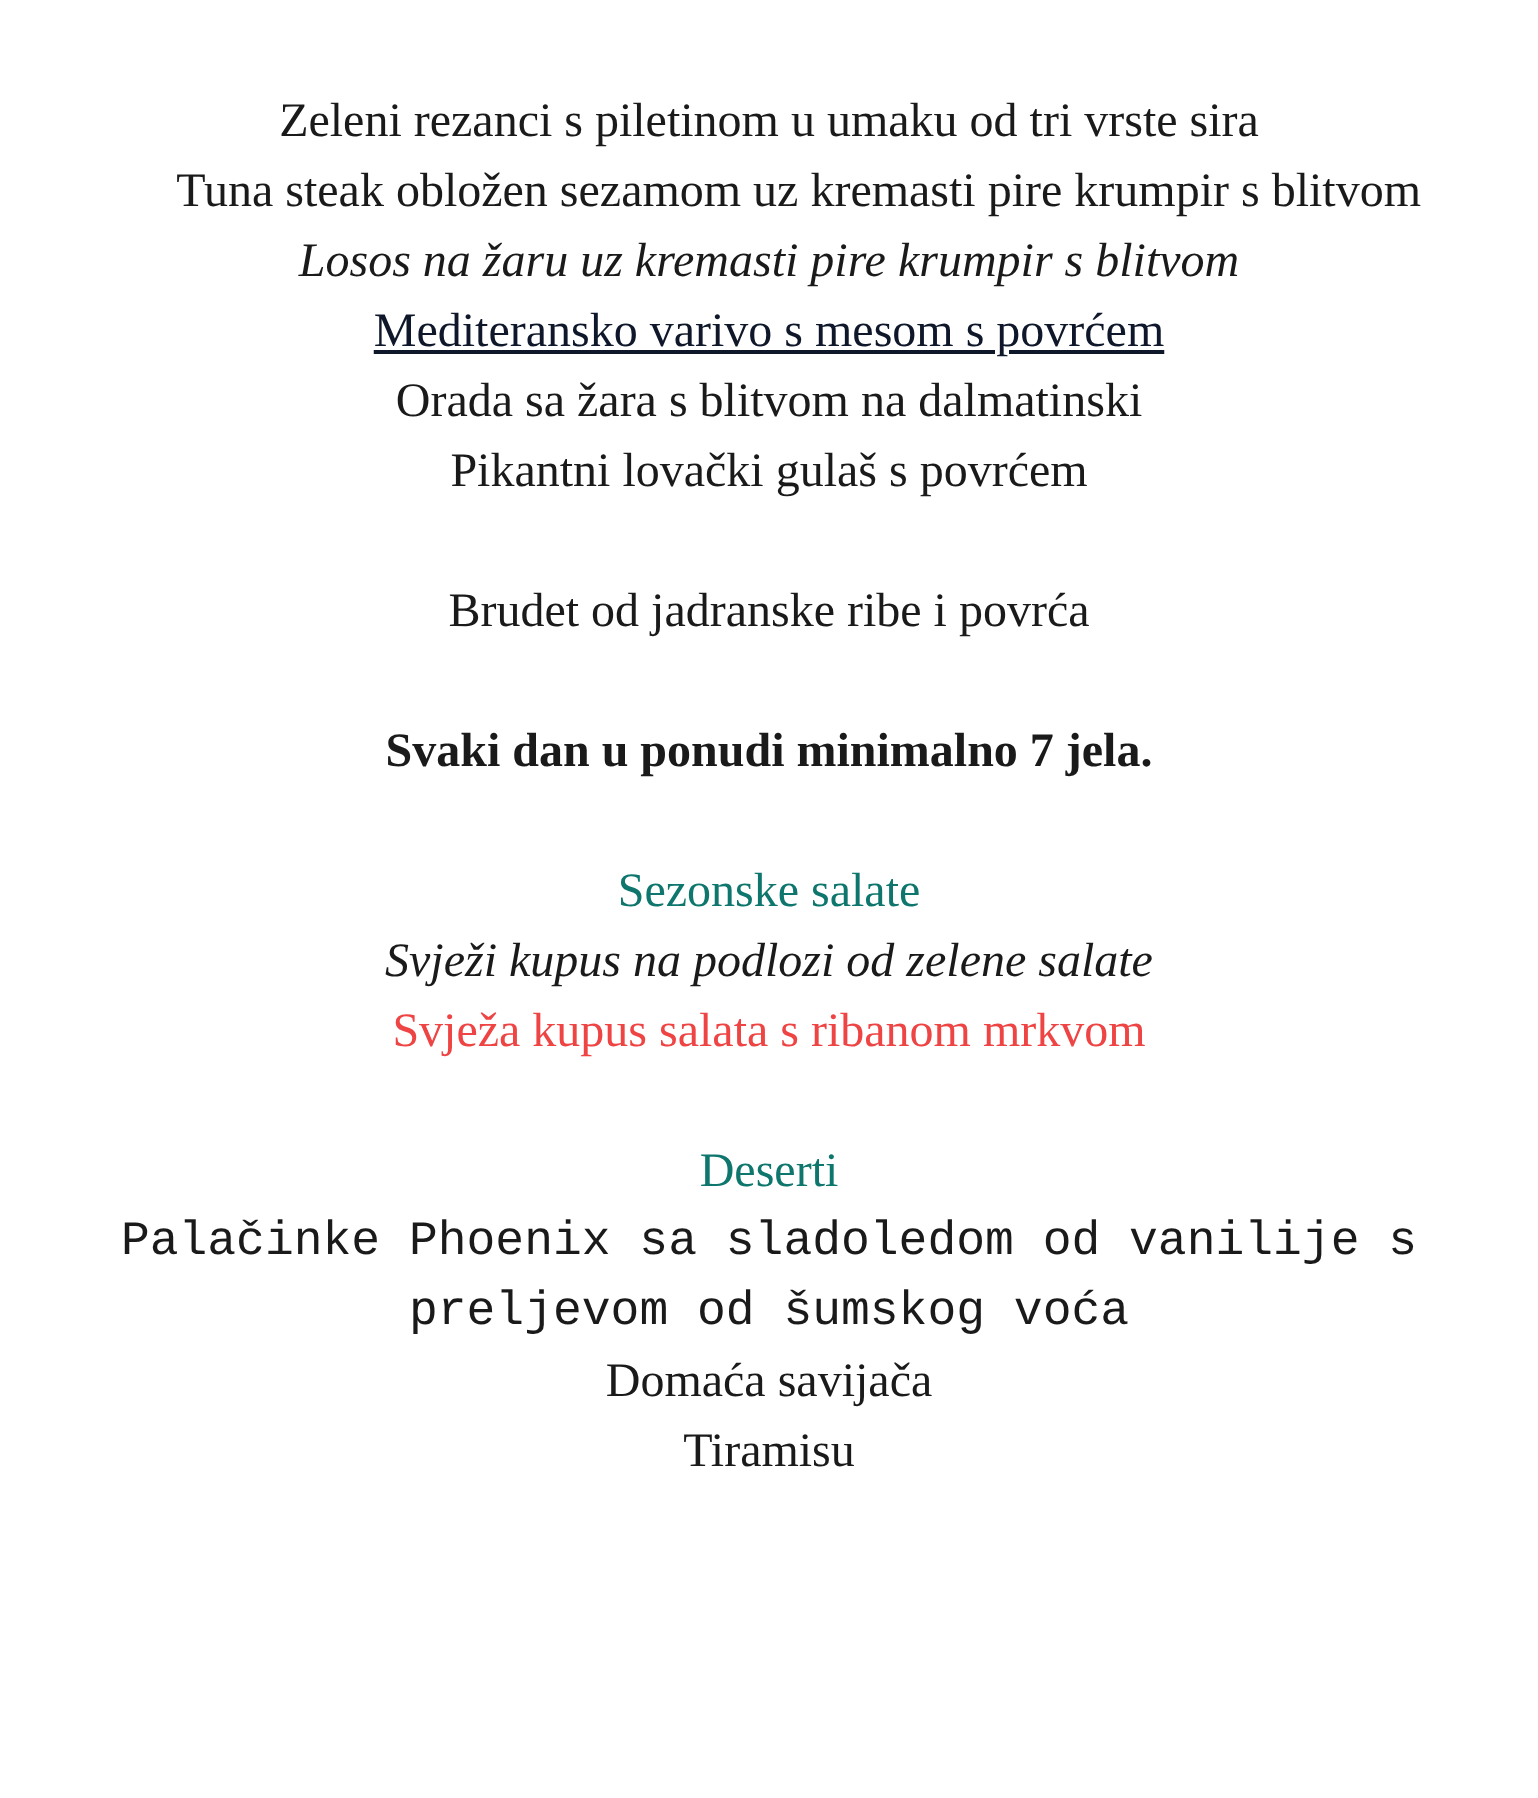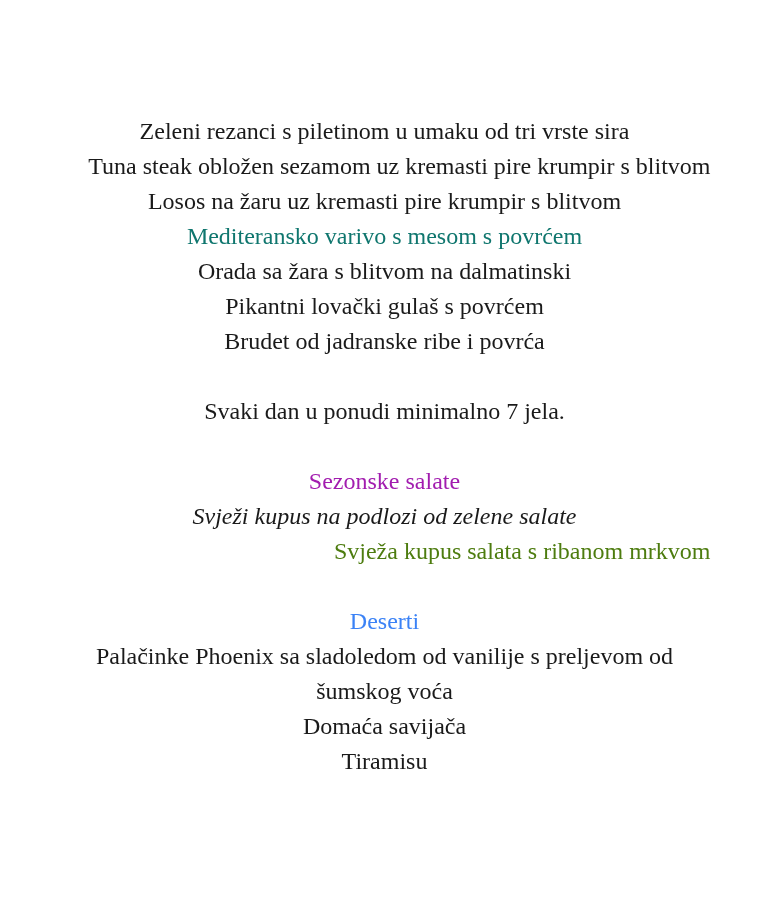--- a/index.html
+++ b/index.html
@@ -10,21 +10,21 @@
     width: 769px;
     height: 899px;
     background: #ffffff;
     overflow: hidden;
     font-family: "Liberation Serif", "DejaVu Serif", serif;
   }
   main[data-name="menu-page"] {
     box-sizing: border-box;
     width: 769px;
     height: 899px;
-    padding-top: 114px;
+    padding-top: 44px;
     display: flex;
     justify-content: center;
   }
   #menu-sections {
     width: 652px;
     text-align: center;
   }
   .menu-section {
     margin: 0 0 35px 0;
   }
@@ -40,34 +40,34 @@
   }
 </style>
 </head>
 <body style="background: rgb(255, 255, 255);">
 
 <main data-name="menu-page">
   <div id="menu-sections" data-name="menu-sections">
       <section class="menu-section" data-name="menu-section-main-dishes">
         <p class="menu-line" data-name="menu-line" style="color: rgb(26, 26, 26);">Zeleni rezanci s piletinom u umaku od tri vrste sira</p>
         <p class="menu-line" data-name="menu-line" style="color: rgb(26, 26, 26); text-align: right;">Tuna steak obložen sezamom uz kremasti pire krumpir s blitvom</p>
-        <p class="menu-line" data-name="menu-line" style="color: rgb(26, 26, 26);">Losos na žaru uz kremasti pire krumpir s blitvom</p>
-        <p class="menu-line" data-name="menu-line" style="color: #0f766e;">Mediteransko varivo s mesom s povrćem</p>
+        <p class="menu-line" data-name="menu-line" style="color: rgb(26, 26, 26); font-style: italic;">Losos na žaru uz kremasti pire krumpir s blitvom</p>
+        <p class="menu-line" data-name="menu-line" style="color: #0f172a; text-decoration: underline;">Mediteransko varivo s mesom s povrćem</p>
         <p class="menu-line" data-name="menu-line" style="color: rgb(26, 26, 26);">Orada sa žara s blitvom na dalmatinski</p>
         <p class="menu-line" data-name="menu-line" style="color: rgb(26, 26, 26);">Pikantni lovački gulaš s povrćem</p>
-        <p class="menu-line" data-name="menu-line" style="color: rgb(26, 26, 26);">Brudet od jadranske ribe i povrća</p>
+        <p class="menu-line" data-name="menu-line" style="color: rgb(26, 26, 26); margin-top: 35px;">Brudet od jadranske ribe i povrća</p>
       </section>
       <section class="menu-section" data-name="menu-section-daily-note">
-        <p class="menu-line" data-name="menu-line" style="color: rgb(26, 26, 26);">Svaki dan u ponudi minimalno 7 jela.</p>
+        <p class="menu-line" data-name="menu-line" style="color: rgb(26, 26, 26); font-weight: bold;">Svaki dan u ponudi minimalno 7 jela.</p>
       </section>
       <section class="menu-section" data-name="menu-section-seasonal-salads">
-        <p class="menu-line" data-name="menu-line" style="color: #a21caf;">Sezonske salate</p>
+        <p class="menu-line" data-name="menu-line" style="color: #0f766e;">Sezonske salate</p>
         <p class="menu-line" data-name="menu-line" style="color: rgb(26, 26, 26); font-style: italic;">Svježi kupus na podlozi od zelene salate</p>
-        <p class="menu-line" data-name="menu-line" style="color: #4d7c0f; text-align: right;">Svježa kupus salata s ribanom mrkvom</p>
+        <p class="menu-line" data-name="menu-line" style="color: #ef4444;">Svježa kupus salata s ribanom mrkvom</p>
       </section>
       <section class="menu-section" data-name="menu-section-desserts">
-        <p class="menu-line" data-name="menu-line" style="color: #3b82f6;">Deserti</p>
-        <p class="menu-line" data-name="menu-line" style="color: rgb(26, 26, 26);">Palačinke Phoenix sa sladoledom od vanilije s preljevom od šumskog voća</p>
+        <p class="menu-line" data-name="menu-line" style="color: #0f766e;">Deserti</p>
+        <p class="menu-line" data-name="menu-line" style="color: rgb(26, 26, 26); font-family: Liberation Mono, monospace;">Palačinke Phoenix sa sladoledom od vanilije s preljevom od šumskog voća</p>
         <p class="menu-line" data-name="menu-line" style="color: rgb(26, 26, 26);">Domaća savijača</p>
         <p class="menu-line" data-name="menu-line" style="color: rgb(26, 26, 26);">Tiramisu</p>
       </section>
     </div>
 </main>
 
 </body></html>

